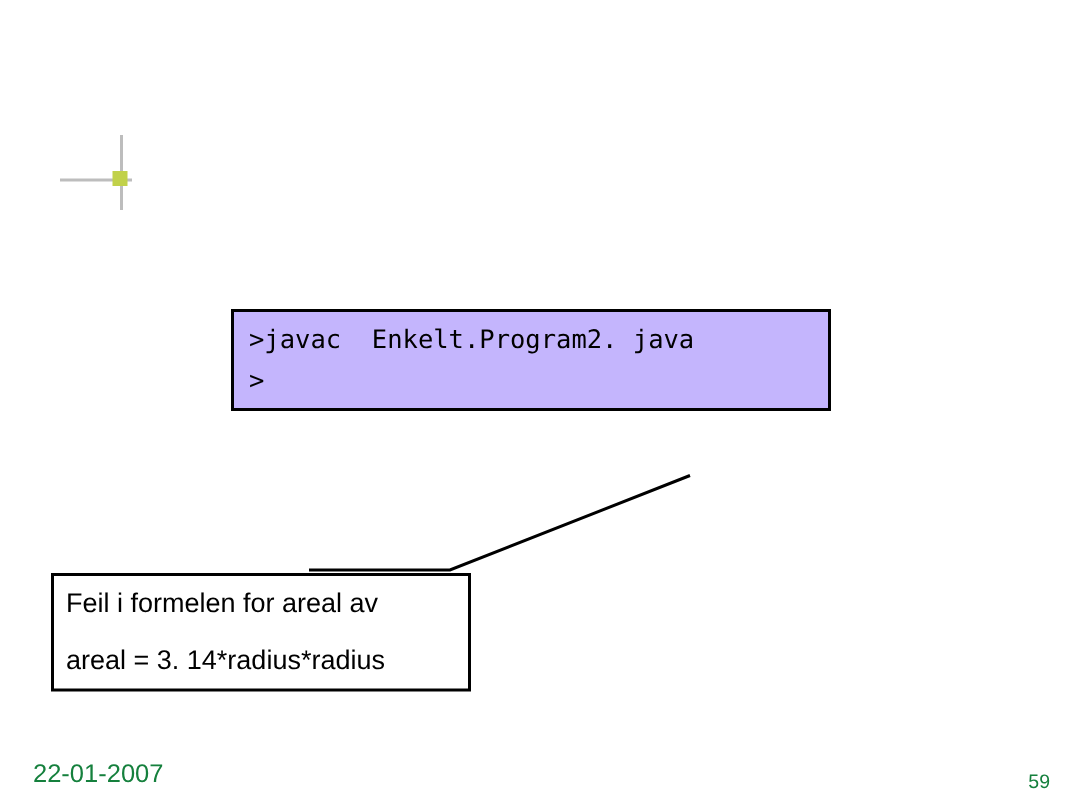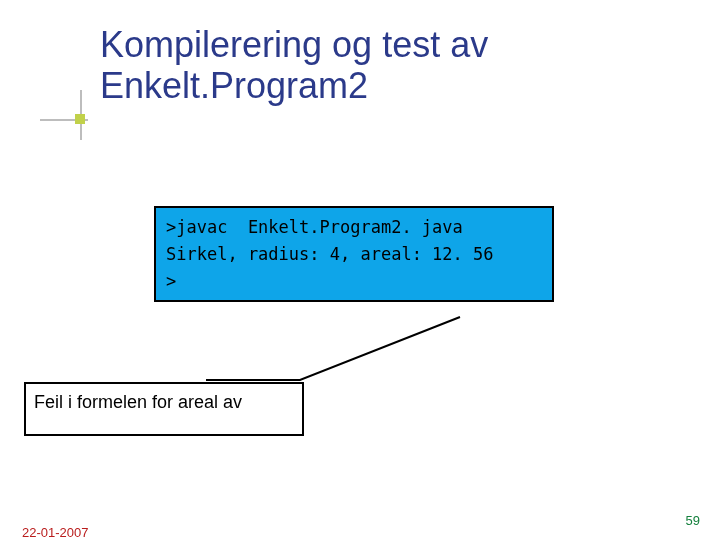--- a/index.html
+++ b/index.html
@@ -55,92 +55,88 @@
     height: 10px;
     background: #c1d14a;
   }
 
   .code-box {
     position: absolute;
     left: 154px;
     top: 206px;
     width: 376px;
     border: 2px solid #000;
-    background: #0ea5e9;
+    background: #c4b5fd;
     font-family: "Courier New", Courier, monospace;
     font-size: 17px;
     line-height: 1.6;
     padding: 6px 10px 4px 10px;
   }
   .code-box pre {
     margin: 0;
     white-space: pre;
   }
 
   .callout {
     position: absolute;
-    left: 24px;
+    left: 34px;
     top: 382px;
     width: 260px;
     border: 2px solid #000;
     background: #fff;
     font-size: 18px;
     line-height: 1.35;
     padding: 6px 8px;
   }
 
   svg.connector {
     position: absolute;
     left: 0; top: 0;
     width: 720px;
     height: 540px;
     pointer-events: none;
   }
 
   .date {
     position: absolute;
     left: 22px;
-    bottom: 0;
-    font-size: 13px;
-    color: #b91c1c;
+    bottom: 14px;
+    font-size: 17px;
+    color: #15803d;
   }
   .pagenum {
     position: absolute;
     right: 20px;
     bottom: 12px;
     font-size: 13px;
     color: #15803d;
   }
 </style>
 </head>
 <body>
 
 <div class="slide">
 
   <div class="title-decor">
     <div class="hline"></div>
     <div class="vline"></div>
     <div class="sq"></div>
   </div>
 
-  <div class="title-block">
-    <div>Kompilerering og test av</div>
-    <div>Enkelt.Program2</div>
-  </div>
 
   <div class="code-box">
 <pre>&gt;javac  Enkelt.Program2. java</pre>
-<pre>Sirkel, radius: 4, areal: 12. 56</pre>
 <pre>&gt;</pre>
   </div>
 
   <svg class="connector">
     <polyline points="460,317 300,380 206,380" fill="none" stroke="#000" stroke-width="2"></polyline>
   </svg>
 
   <div class="callout">
     <div>Feil i formelen for areal av</div>
     <div style="height:14px"></div>
+    <div>areal = 3. 14*radius*radius</div>
   </div>
 
   <div class="date">22-01-2007</div>
   <div class="pagenum">59</div>
 </div>
 
 </body></html>

